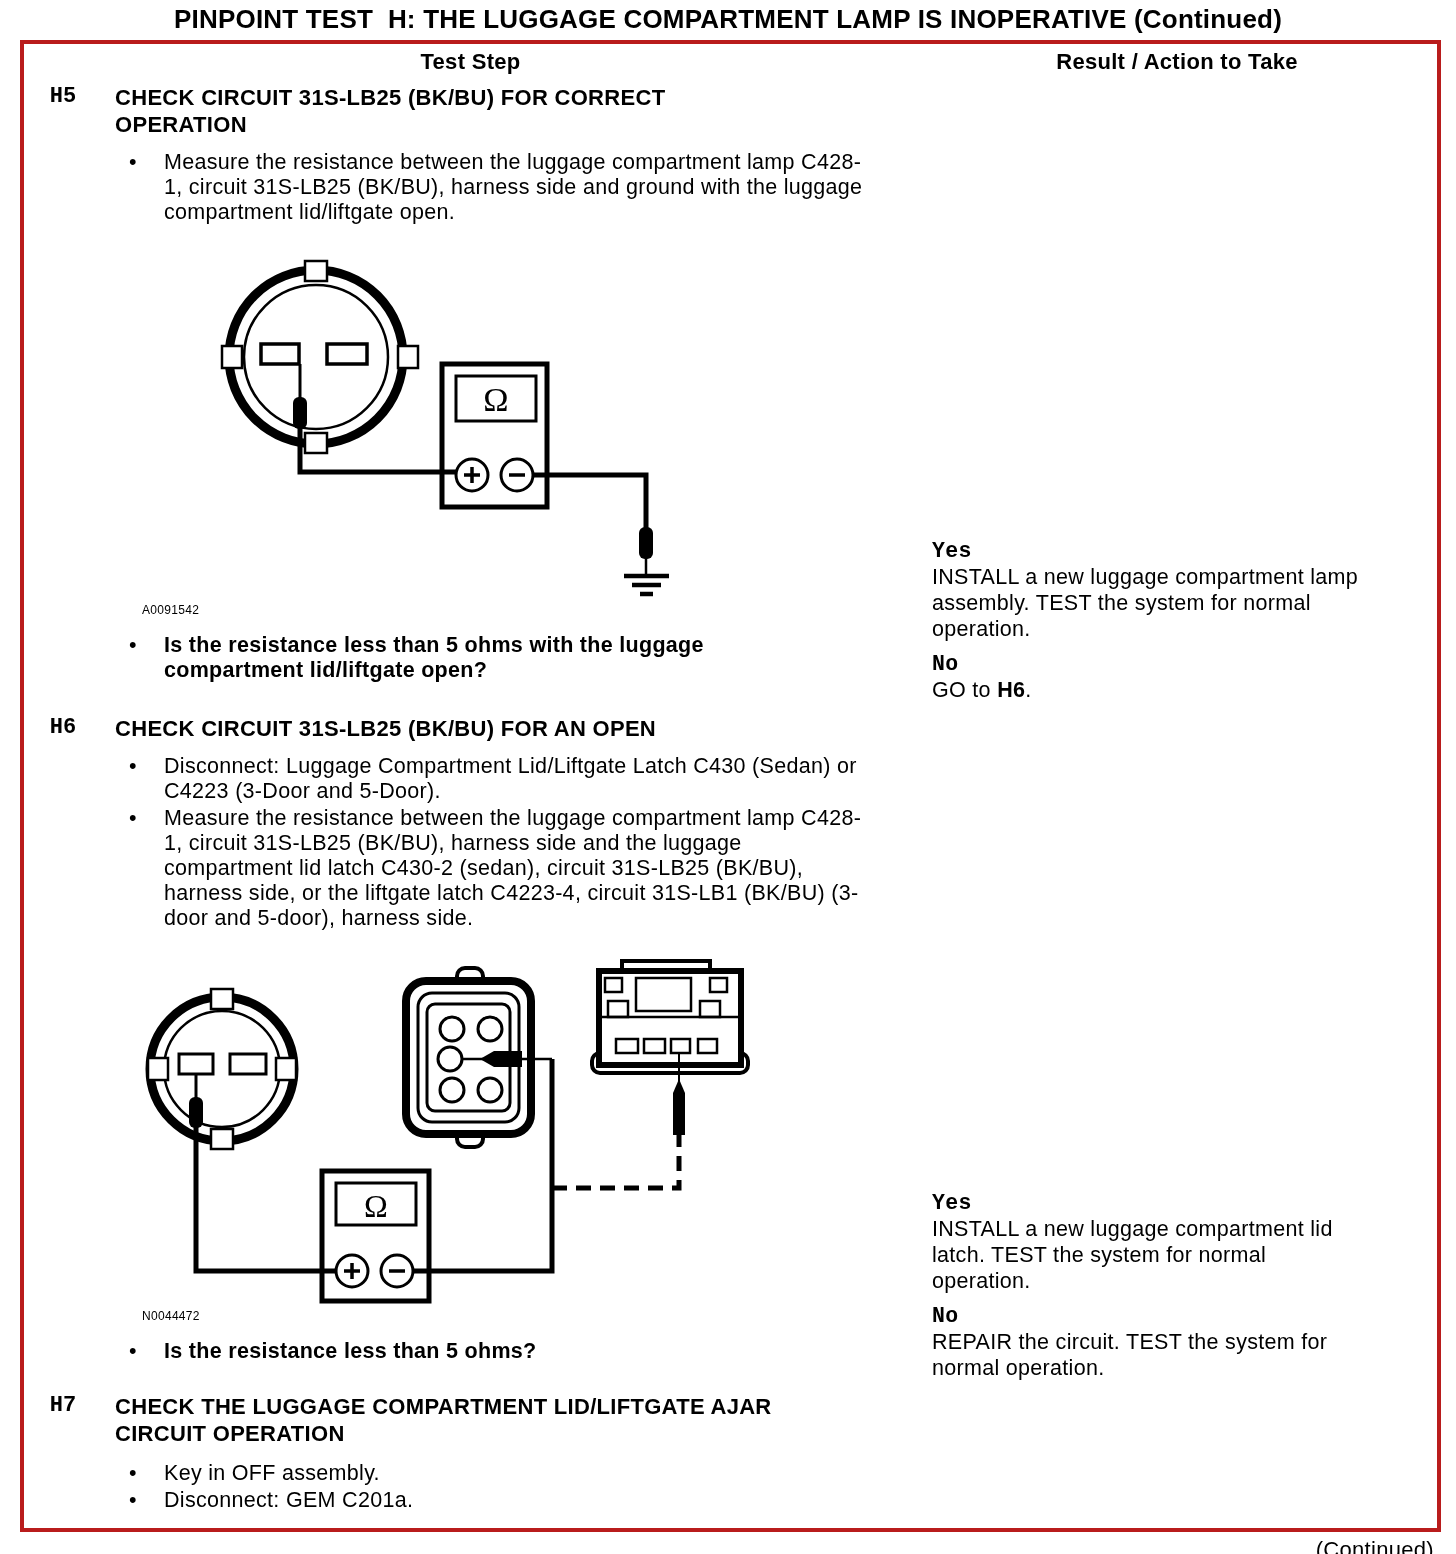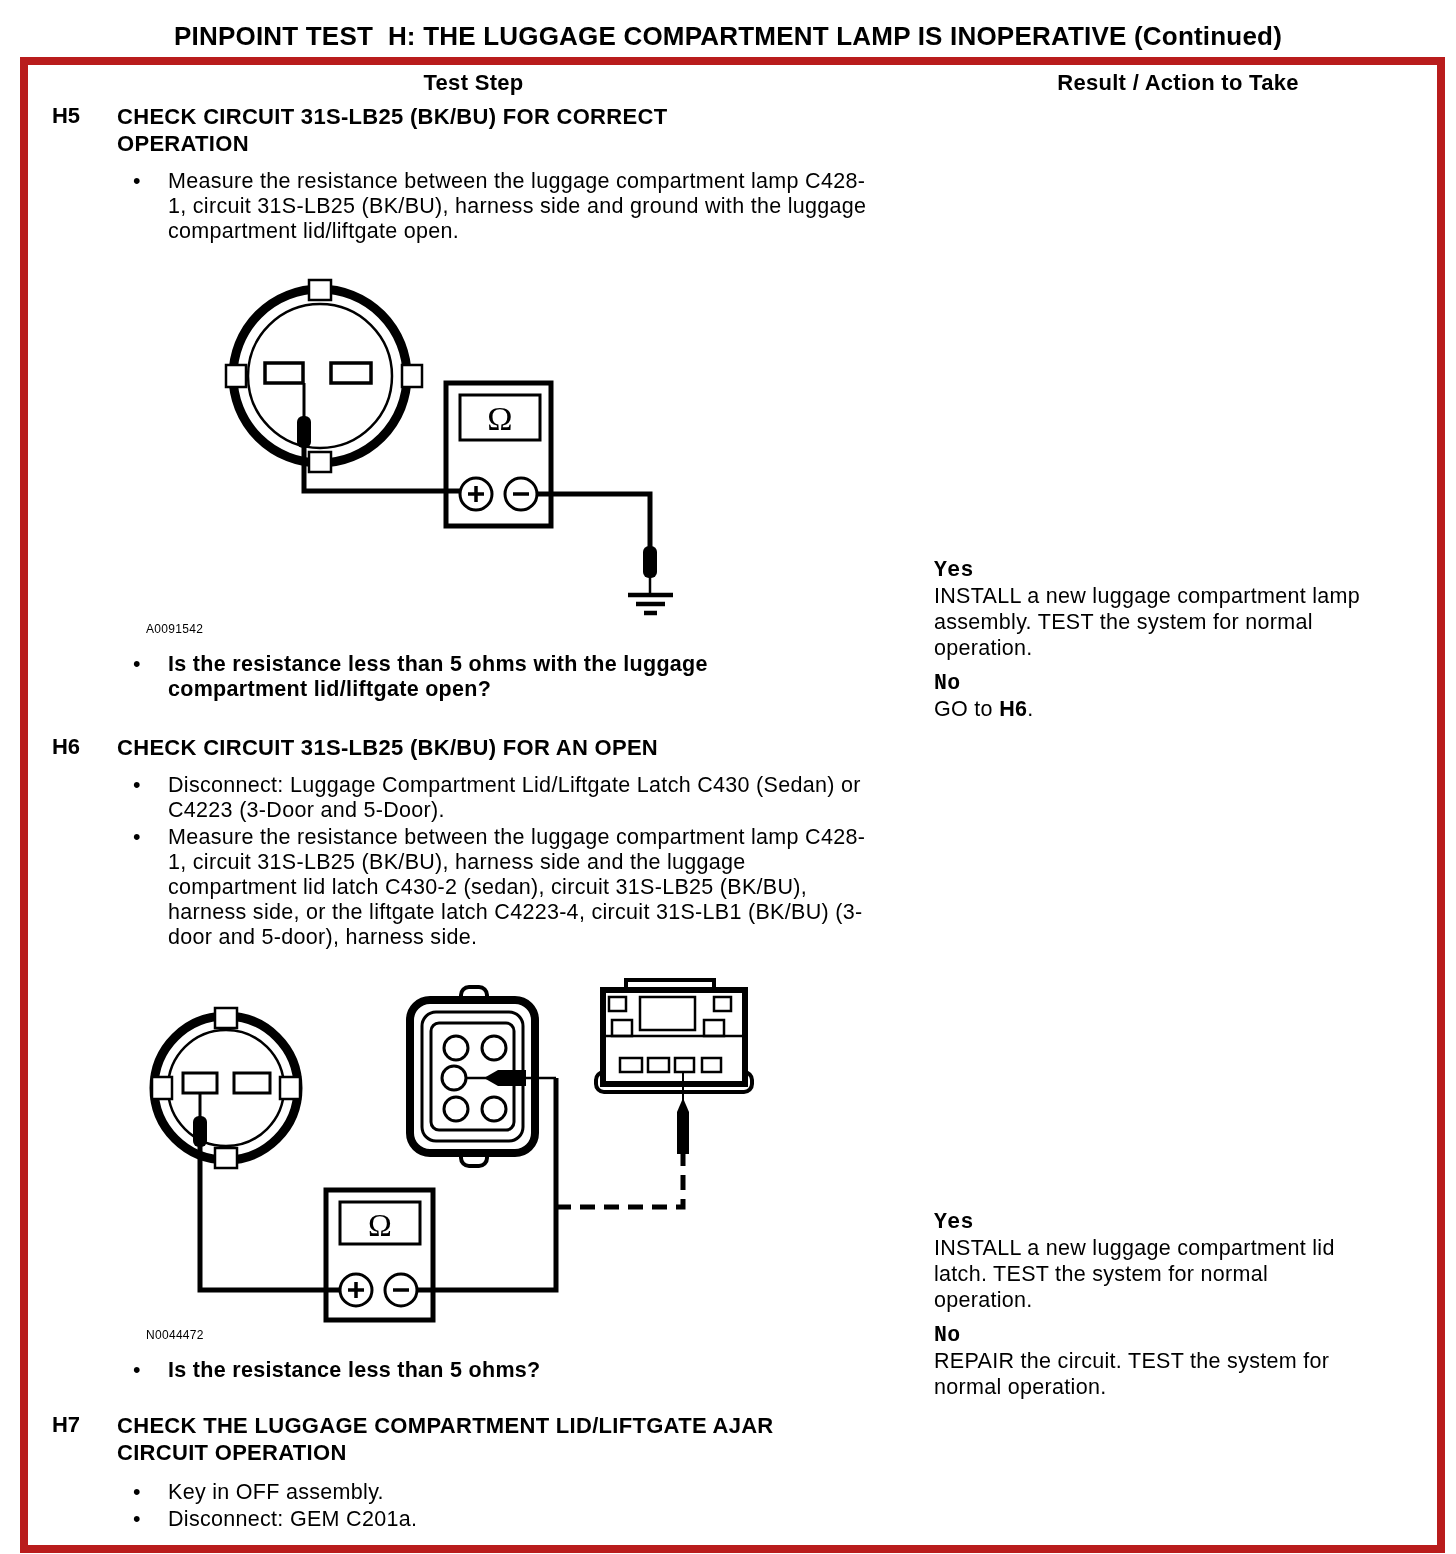--- a/index.html
+++ b/index.html
@@ -1,40 +1,40 @@
 <!DOCTYPE html>
 <html><head>
 <meta charset="utf-8">
 <style>
   html,body { margin:0; padding:0; background:#ffffff; }
   .page {
     position:relative; width:1456px; height:1554px; background:#ffffff;
     color:#000; font-family:"Liberation Sans", sans-serif; overflow:hidden;
   }
   .page-title {
-    text-align:center; font-weight:bold; font-size:26px; padding-top:21px;
+    text-align:center; font-weight:bold; font-size:26px; padding-top:4px;
     white-space:pre-wrap; letter-spacing:0.2px; height:36px;
   }
   table.pp {
     border-collapse:collapse; table-layout:fixed;
     margin-left:20px; width:1417px;
   }
   table.pp, table.pp td { border:0 solid #000; }
-  table.pp { border:8px solid #b91c1c; }
+  table.pp { border:4px solid #b91c1c; }
   td { vertical-align:top; padding:0; }
   
   .ch {
     font-weight:bold; font-size:22px; text-align:center;
     padding-top:5px; border-bottom:5px solid #000; letter-spacing:0.3px;
   }
   .ch-result { border-left:3px solid #000;margin-top:28px; }
   
   .id-cell {
     font-weight:bold; font-size:22px; text-align:center; padding-top:5px;
-    border-right:3px solid #000; border-bottom:3px solid #000;
+    border-right:3px solid #000; border-bottom:3px solid #000;font-family:Liberation Mono, monospace;
   }
   .title-cell { border-bottom:3px solid #000; }
   .tc-inner {
     font-weight:bold; font-size:22px; line-height:27px;
     padding:5px 10px 4px 13px; max-width:670px; letter-spacing:0.3px;
   }
   
   .result-cell {
     border-left:3px solid #000; border-bottom:4px solid #000;
     vertical-align:bottom; padding:0 10px 7px 15px;

